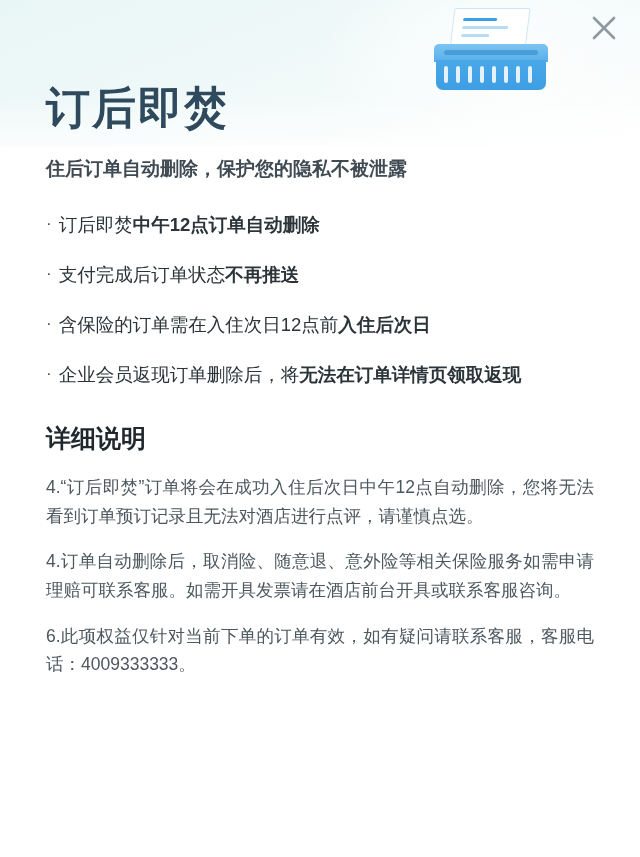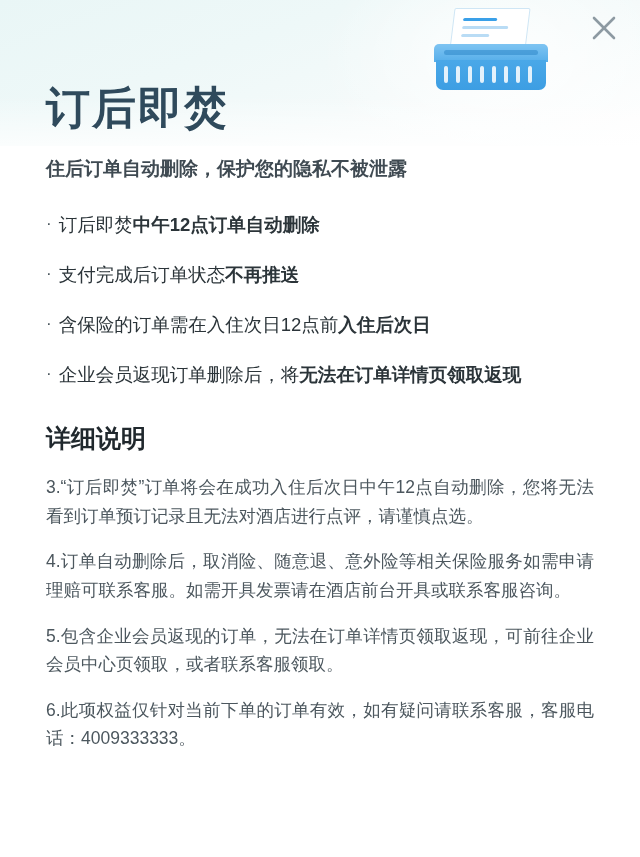--- a/index.html
+++ b/index.html
@@ -236,20 +236,19 @@
       </div>
       <div class="bullet">
         <span class="dot">·</span>
         <span class="txt"><span>企业会员返现订单删除后，将</span><b>无法在订单详情页领取返现</b></span>
       </div>
     </div>
 
     <h2 class="section-title">详细说明</h2>
 
     <div class="paras">
-      <p class="para">3.“订后即焚”订单将会在成功入住后次日中午12点自动删除，您将无法看到订单预订记录且无法对酒店进行点评，请谨慎点选。</p>
+      <p class="para">4.“订后即焚”订单将会在成功入住后次日中午12点自动删除，您将无法看到订单预订记录且无法对酒店进行点评，请谨慎点选。</p>
       <p class="para">4.订单自动删除后，取消险、随意退、意外险等相关保险服务如需申请理赔可联系客服。如需开具发票请在酒店前台开具或联系客服咨询。</p>
-      <p class="para">5.包含企业会员返现的订单，无法在订单详情页领取返现，可前往企业会员中心页领取，或者联系客服领取。</p>
       <p class="para">6.此项权益仅针对当前下单的订单有效，如有疑问请联系客服，客服电话：4009333333。</p>
     </div>
 
   </div>
 </div>
 
 </body></html>

